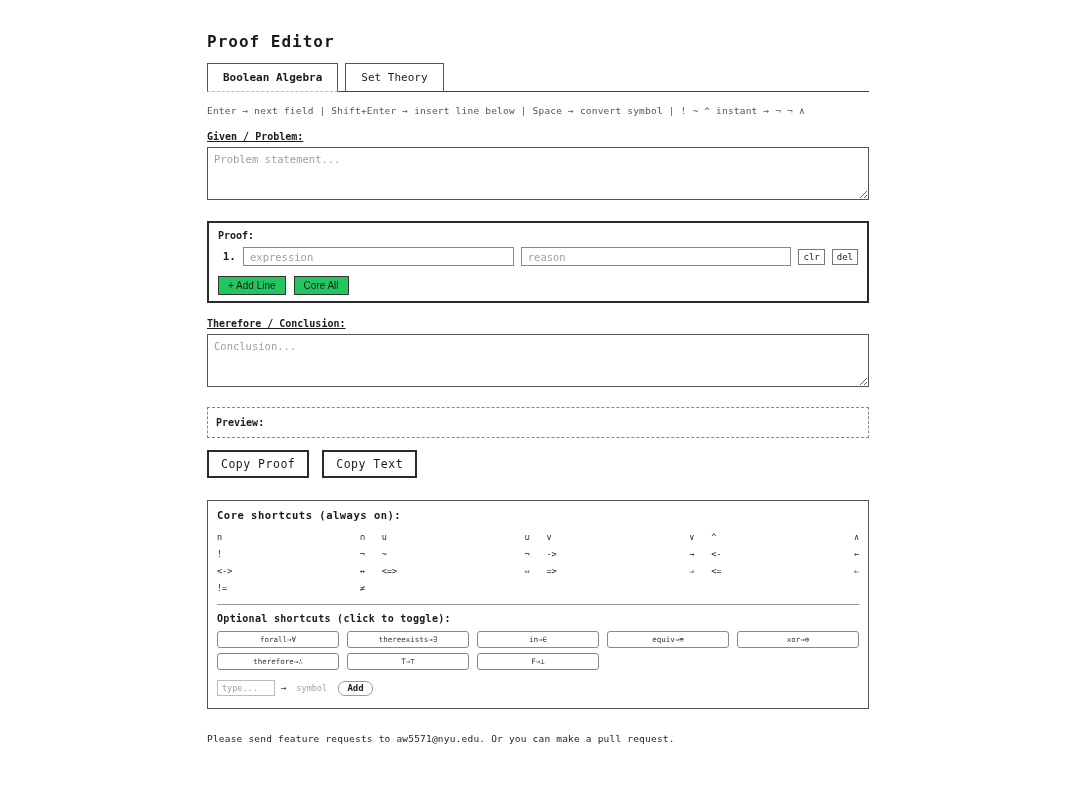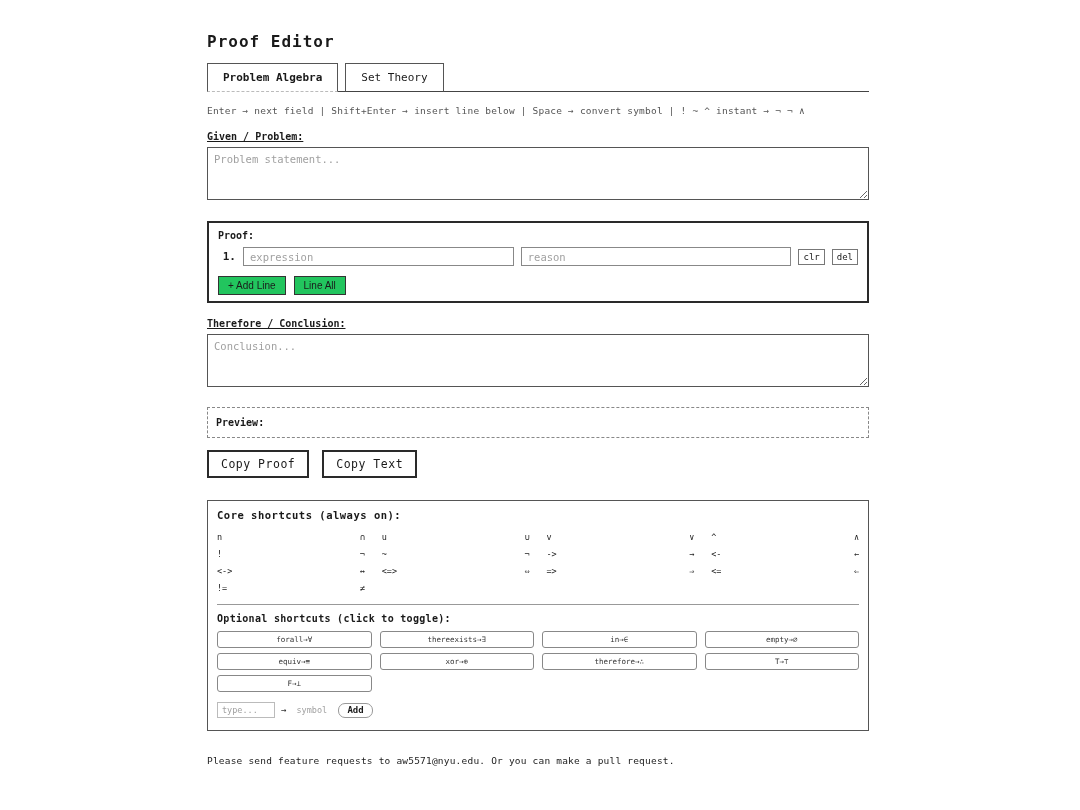--- a/index.html
+++ b/index.html
@@ -74,21 +74,21 @@
     margin-top: 11px; font-size: 8.5px; color: #222;
   }
   .cs-item { display: flex; justify-content: space-between; }
   .cs-key { white-space: pre; }
   .cs-sym { white-space: pre; }
 
   .panel-sep { border: none; border-top: 1px solid #999; margin: 11px 0 8px 0; }
 
   .opt-title { font-size: 10px; font-weight: bold; letter-spacing: 0.3px; }
   .opt-grid {
-    display: grid; grid-template-columns: repeat(4, 1fr); gap: 5px 8px; margin-top: 7px;
+    display: grid; grid-template-columns: repeat(5, 1fr); gap: 5px 8px; margin-top: 7px;
   }
   .opt-btn {
     background: #fff; border: 1px solid #888; border-radius: 3px; font-family: inherit;
     font-size: 7.5px; padding: 3px 2px; cursor: pointer; color: #333; text-align: center;
   }
   .add-row { display: flex; align-items: center; gap: 6px; margin-top: 10px; }
   .add-input {
     height: 16px; border: 1px solid #bbb; font-family: inherit; font-size: 8.5px;
     padding: 1px 4px; color: #1a1a1a;
   }
@@ -103,41 +103,41 @@
   .footer { margin-top: 24px; font-size: 9.5px; color: #222; letter-spacing: 0.2px; }
 </style>
 </head>
 <body>
 
 <div class="container">
 
   <h1 class="page-title">Proof Editor</h1>
 
   <div class="tabs">
-    <button class="tab active">Problem Algebra</button>
+    <button class="tab active">Boolean Algebra</button>
     <button class="tab inactive">Set Theory</button>
   </div>
 
   <div class="hint">Enter → next field | Shift+Enter → insert line below | Space → convert symbol | ! ~ ^ instant → ¬ ¬ ∧</div>
 
   <div class="field-label">Given / Problem:</div>
   <textarea placeholder="Problem statement..." style=""></textarea>
 
   <div class="proof-panel">
     <div class="proof-label">Proof:</div>
     <div class="proof-row">
       <span class="line-num">1.</span>
       <input class="proof-input" placeholder="expression" style="">
       <input class="proof-input" placeholder="reason" style="">
       <button class="mini-btn">clr</button>
       <button class="mini-btn">del</button>
     </div>
     <div class="proof-actions">
       <button class="small-btn">+ Add Line</button>
-      <button class="small-btn">Line All</button>
+      <button class="small-btn">Core All</button>
     </div>
   </div>
 
   <div class="field-label">Therefore / Conclusion:</div>
   <textarea placeholder="Conclusion..." style=""></textarea>
 
   <div class="preview-box">
     <div class="preview-label">Preview:</div>
   </div>
 
@@ -205,21 +205,20 @@
     </div>
 
     <hr class="panel-sep">
 
     <div class="opt-title">Optional shortcuts (click to toggle):</div>
 
     <div class="opt-grid">
       <button class="opt-btn">forall→∀</button>
       <button class="opt-btn">thereexists→∃</button>
       <button class="opt-btn">in→∈</button>
-      <button class="opt-btn">empty→∅</button>
       <button class="opt-btn">equiv→≡</button>
       <button class="opt-btn">xor→⊕</button>
       <button class="opt-btn">therefore→∴</button>
       <button class="opt-btn">T→⊤</button>
       <button class="opt-btn">F→⊥</button>
     </div>
 
     <div class="add-row">
       <input class="add-input type" placeholder="type..." style="">
       <span class="add-arrow">→</span>

